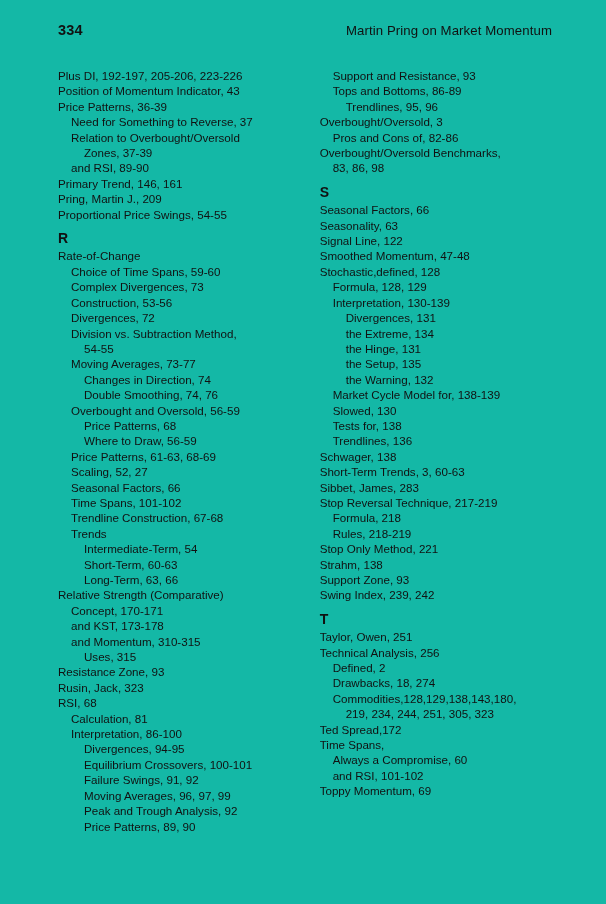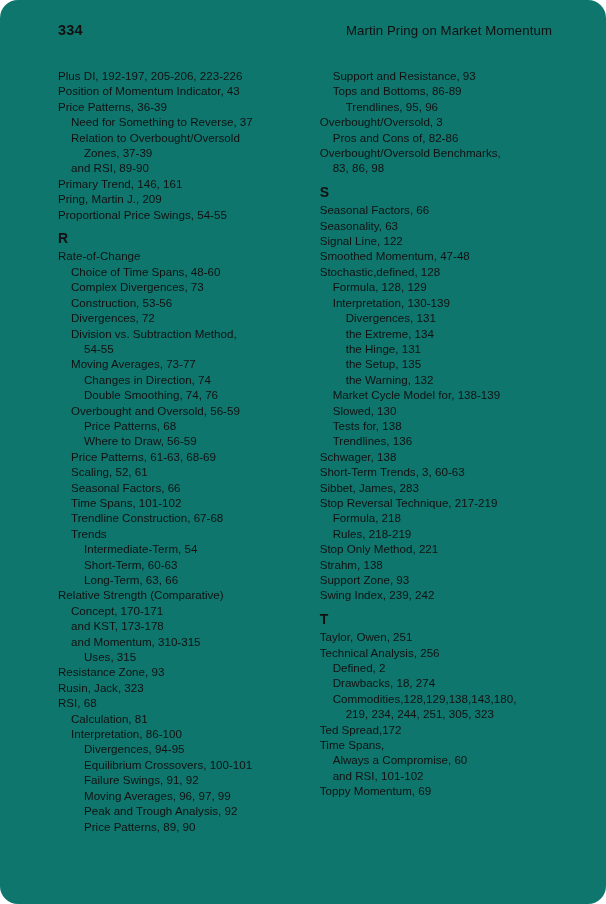--- a/index.html
+++ b/index.html
@@ -13,22 +13,21 @@
     font-family: "Liberation Sans", sans-serif;
     color: #111111;
     position: relative;
     overflow: hidden;
   }
   .page {
     position: absolute;
     left: 0; top: 0;
     width: 606px;
     height: 904px;
-    background: #0f766e;
-    border-radius: 18px;
+    background: #14b8a6;
   }
   .header {
     position: absolute;
     left: 0;
     top: 22px;
     width: 606px;
     height: 24px;
   }
   .page-number {
     position: absolute;
@@ -100,34 +99,34 @@
         <div class="entry lvl0">Price Patterns, 36-39</div>
         <div class="entry lvl1">Need for Something to Reverse, 37</div>
         <div class="entry lvl1">Relation to Overbought/Oversold</div>
         <div class="entry lvl2">Zones, 37-39</div>
         <div class="entry lvl1">and RSI, 89-90</div>
         <div class="entry lvl0">Primary Trend, 146, 161</div>
         <div class="entry lvl0">Pring, Martin J., 209</div>
         <div class="entry lvl0">Proportional Price Swings, 54-55</div>
         <div class="letter">R</div>
         <div class="entry lvl0">Rate-of-Change</div>
-        <div class="entry lvl1">Choice of Time Spans, 48-60</div>
+        <div class="entry lvl1">Choice of Time Spans, 59-60</div>
         <div class="entry lvl1">Complex Divergences, 73</div>
         <div class="entry lvl1">Construction, 53-56</div>
         <div class="entry lvl1">Divergences, 72</div>
         <div class="entry lvl1">Division vs. Subtraction Method,</div>
         <div class="entry lvl2">54-55</div>
         <div class="entry lvl1">Moving Averages, 73-77</div>
         <div class="entry lvl2">Changes in Direction, 74</div>
         <div class="entry lvl2">Double Smoothing, 74, 76</div>
         <div class="entry lvl1">Overbought and Oversold, 56-59</div>
         <div class="entry lvl2">Price Patterns, 68</div>
         <div class="entry lvl2">Where to Draw, 56-59</div>
         <div class="entry lvl1">Price Patterns, 61-63, 68-69</div>
-        <div class="entry lvl1">Scaling, 52, 61</div>
+        <div class="entry lvl1">Scaling, 52, 27</div>
         <div class="entry lvl1">Seasonal Factors, 66</div>
         <div class="entry lvl1">Time Spans, 101-102</div>
         <div class="entry lvl1">Trendline Construction, 67-68</div>
         <div class="entry lvl1">Trends</div>
         <div class="entry lvl2">Intermediate-Term, 54</div>
         <div class="entry lvl2">Short-Term, 60-63</div>
         <div class="entry lvl2">Long-Term, 63, 66</div>
         <div class="entry lvl0">Relative Strength (Comparative)</div>
         <div class="entry lvl1">Concept, 170-171</div>
         <div class="entry lvl1">and KST, 173-178</div>

